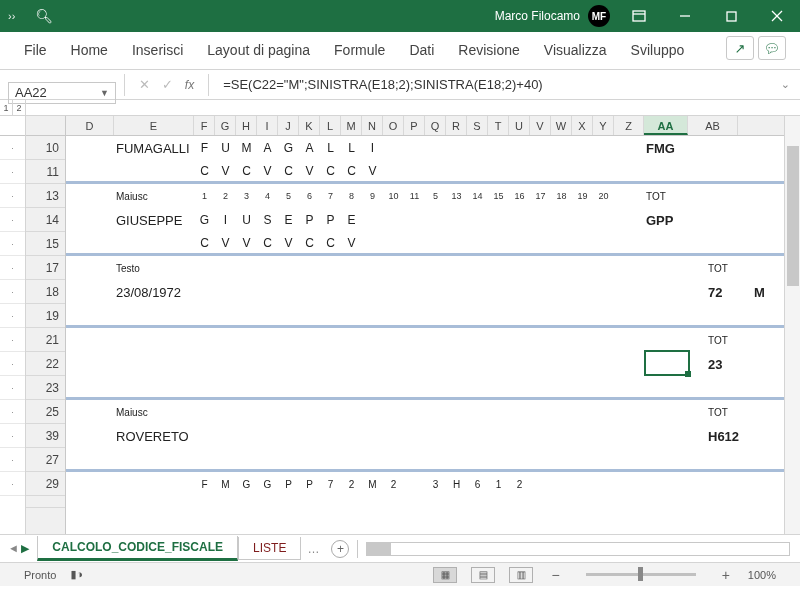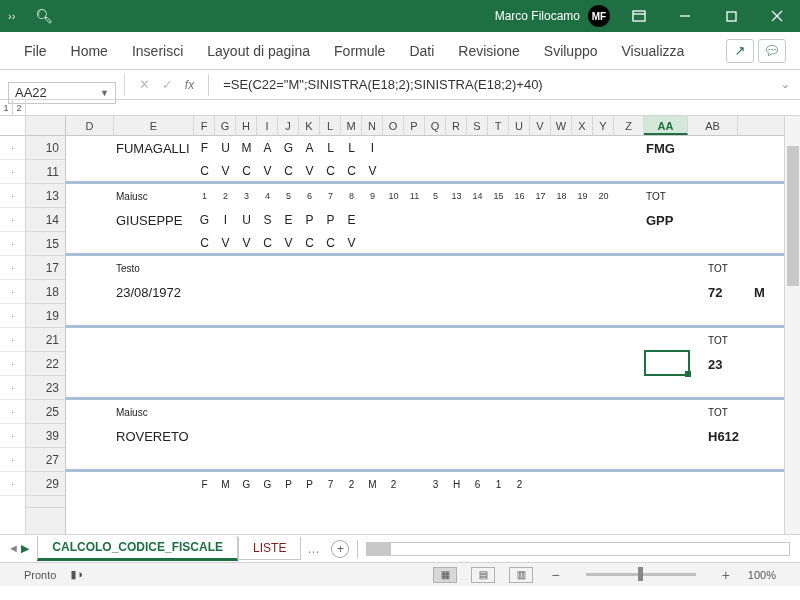--- a/index.html
+++ b/index.html
@@ -10,21 +10,21 @@
 .titlebar .chev { font-size: 11px; opacity: .9; }
 .titlebar .title { margin-left: 6px; max-width: 230px; white-space: nowrap; overflow: hidden; text-overflow: ellipsis; }
 .titlebar .search { margin-left: 10px; font-size: 14px; }
 .titlebar .spacer { flex: 1; }
 .titlebar .user { display: flex; align-items: center; gap: 8px; margin-right: 6px; }
 .titlebar .avatar { width: 22px; height: 22px; border-radius: 50%; background: #000000; color: #fff; font-size: 10px; display: flex; align-items: center; justify-content: center; font-weight: 600; }
 .titlebar .winbtns { display: flex; }
 .titlebar .winbtn { width: 46px; height: 32px; display: flex; align-items: center; justify-content: center; font-size: 13px; }
 .titlebar .winbtn svg { stroke: #fff; }
 
-.ribbon { height: 38px; border-bottom: 1px solid #d4d4d4; display: flex; align-items: center; padding: 12px 14px; gap: 4px; }
+.ribbon { height: 38px; border-bottom: 1px solid #d4d4d4; display: flex; align-items: flex-start; padding: 4px 14px; gap: 4px; }
 .ribbon .tab { font-size: 14px; color: #444; padding: 6px 10px; white-space: nowrap; }
 .ribbon .tabspacer { flex: 1; }
 .ribbon .ricon { width: 28px; height: 24px; border: 1px solid #c8c8c8; border-radius: 3px; display: flex; align-items: center; justify-content: center; color: #1e6f42; font-size: 13px; }
 
 .fbar { height: 30px; border-bottom: 1px solid #d4d4d4; display: flex; align-items: center; font-size: 13px; }
 .fbar .namebox { width: 108px; height: 22px; border: 1px solid #c8c8c8; margin-left: 8px; padding: 0 6px; display: flex; align-items: center; justify-content: space-between; color: #333; margin-top: 16px; }
 .fbar .namebox .dd { font-size: 9px; color: #666; }
 .fbar .sep { width: 1px; height: 22px; background: #d4d4d4; margin: 0 8px; }
 .fbar .fx-cancel, .fbar .fx-ok { color: #bbb; font-size: 13px; padding: 0 6px; }
 .fbar .fx-label { font-style: italic; font-size: 12px; color: #777; padding: 0 6px; }
@@ -124,22 +124,22 @@
 </div>
 
 <div class="ribbon">
   <div class="tab">File</div>
   <div class="tab">Home</div>
   <div class="tab">Inserisci</div>
   <div class="tab">Layout di pagina</div>
   <div class="tab">Formule</div>
   <div class="tab">Dati</div>
   <div class="tab">Revisione</div>
+  <div class="tab">Visualizza</div>
   <div class="tab">Sviluppo</div>
-  <div class="tab">Visualizza</div>
   <div class="tabspacer"></div>
   <div class="ricon">↗</div>
   <div class="ricon">💬︎</div>
 </div>
 
 <div class="fbar">
   <div class="namebox">
     <span>AA22</span>
     <span class="dd">▼</span>
   </div>

